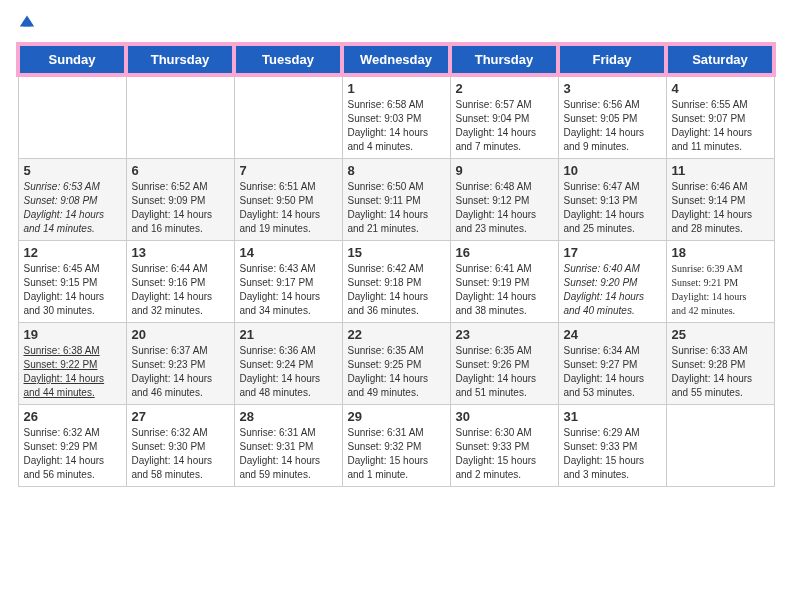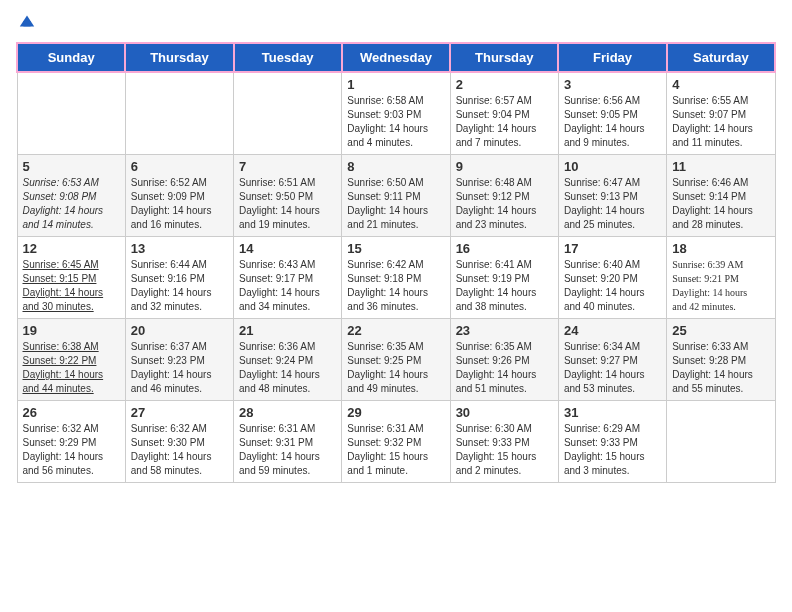--- a/index.html
+++ b/index.html
@@ -59,21 +59,21 @@
       border-collapse: collapse;
       font-size: 11px;
     }
     thead tr th {
       background: #2060c0;
       color: #fff;
       padding: 6px 4px;
       text-align: center;
       font-size: 13px;
       font-weight: bold;
-      border: 2px solid #f9a8d4;
+      border: 4px solid #f9a8d4;
     }
     tbody tr td {
       vertical-align: top;
       border: 1px solid #ccc;
       padding: 4px 5px;
       width: calc(100% / 7);
       min-height: 80px;
     }
     tbody tr:nth-child(even) td {
       background: #f5f5f5;
@@ -177,41 +177,41 @@
         <td><span class="day-num">10</span><span class="day-info" style="white-space: pre-line;">Sunrise: 6:47 AM
 Sunset: 9:13 PM
 Daylight: 14 hours
 and 25 minutes.</span></td>
         <td><span class="day-num">11</span><span class="day-info" style="white-space: pre-line;">Sunrise: 6:46 AM
 Sunset: 9:14 PM
 Daylight: 14 hours
 and 28 minutes.</span></td>
       </tr>
       <tr>
-        <td><span class="day-num">12</span><span class="day-info" style="white-space: pre-line; text-decoration: underline;">Sunrise: 6:45 AM
+        <td><span class="day-num">12</span><span class="day-info" style="white-space: pre-line;">Sunrise: 6:45 AM
 Sunset: 9:15 PM
 Daylight: 14 hours
 and 30 minutes.</span></td>
         <td><span class="day-num">13</span><span class="day-info" style="white-space: pre-line;">Sunrise: 6:44 AM
 Sunset: 9:16 PM
 Daylight: 14 hours
 and 32 minutes.</span></td>
         <td><span class="day-num">14</span><span class="day-info" style="white-space: pre-line;">Sunrise: 6:43 AM
 Sunset: 9:17 PM
 Daylight: 14 hours
 and 34 minutes.</span></td>
         <td><span class="day-num">15</span><span class="day-info" style="white-space: pre-line;">Sunrise: 6:42 AM
 Sunset: 9:18 PM
 Daylight: 14 hours
 and 36 minutes.</span></td>
         <td><span class="day-num">16</span><span class="day-info" style="white-space: pre-line;">Sunrise: 6:41 AM
 Sunset: 9:19 PM
 Daylight: 14 hours
 and 38 minutes.</span></td>
-        <td><span class="day-num">17</span><span class="day-info" style="white-space: pre-line;">Sunrise: 6:40 AM
+        <td><span class="day-num">17</span><span class="day-info" style="white-space: pre-line; font-style: italic;">Sunrise: 6:40 AM
 Sunset: 9:20 PM
 Daylight: 14 hours
 and 40 minutes.</span></td>
         <td><span class="day-num">18</span><span class="day-info" style="white-space: pre-line; font-family: Liberation Serif, serif;">Sunrise: 6:39 AM
 Sunset: 9:21 PM
 Daylight: 14 hours
 and 42 minutes.</span></td>
       </tr>
       <tr>
         <td><span class="day-num">19</span><span class="day-info" style="white-space: pre-line; text-decoration: underline;">Sunrise: 6:38 AM

